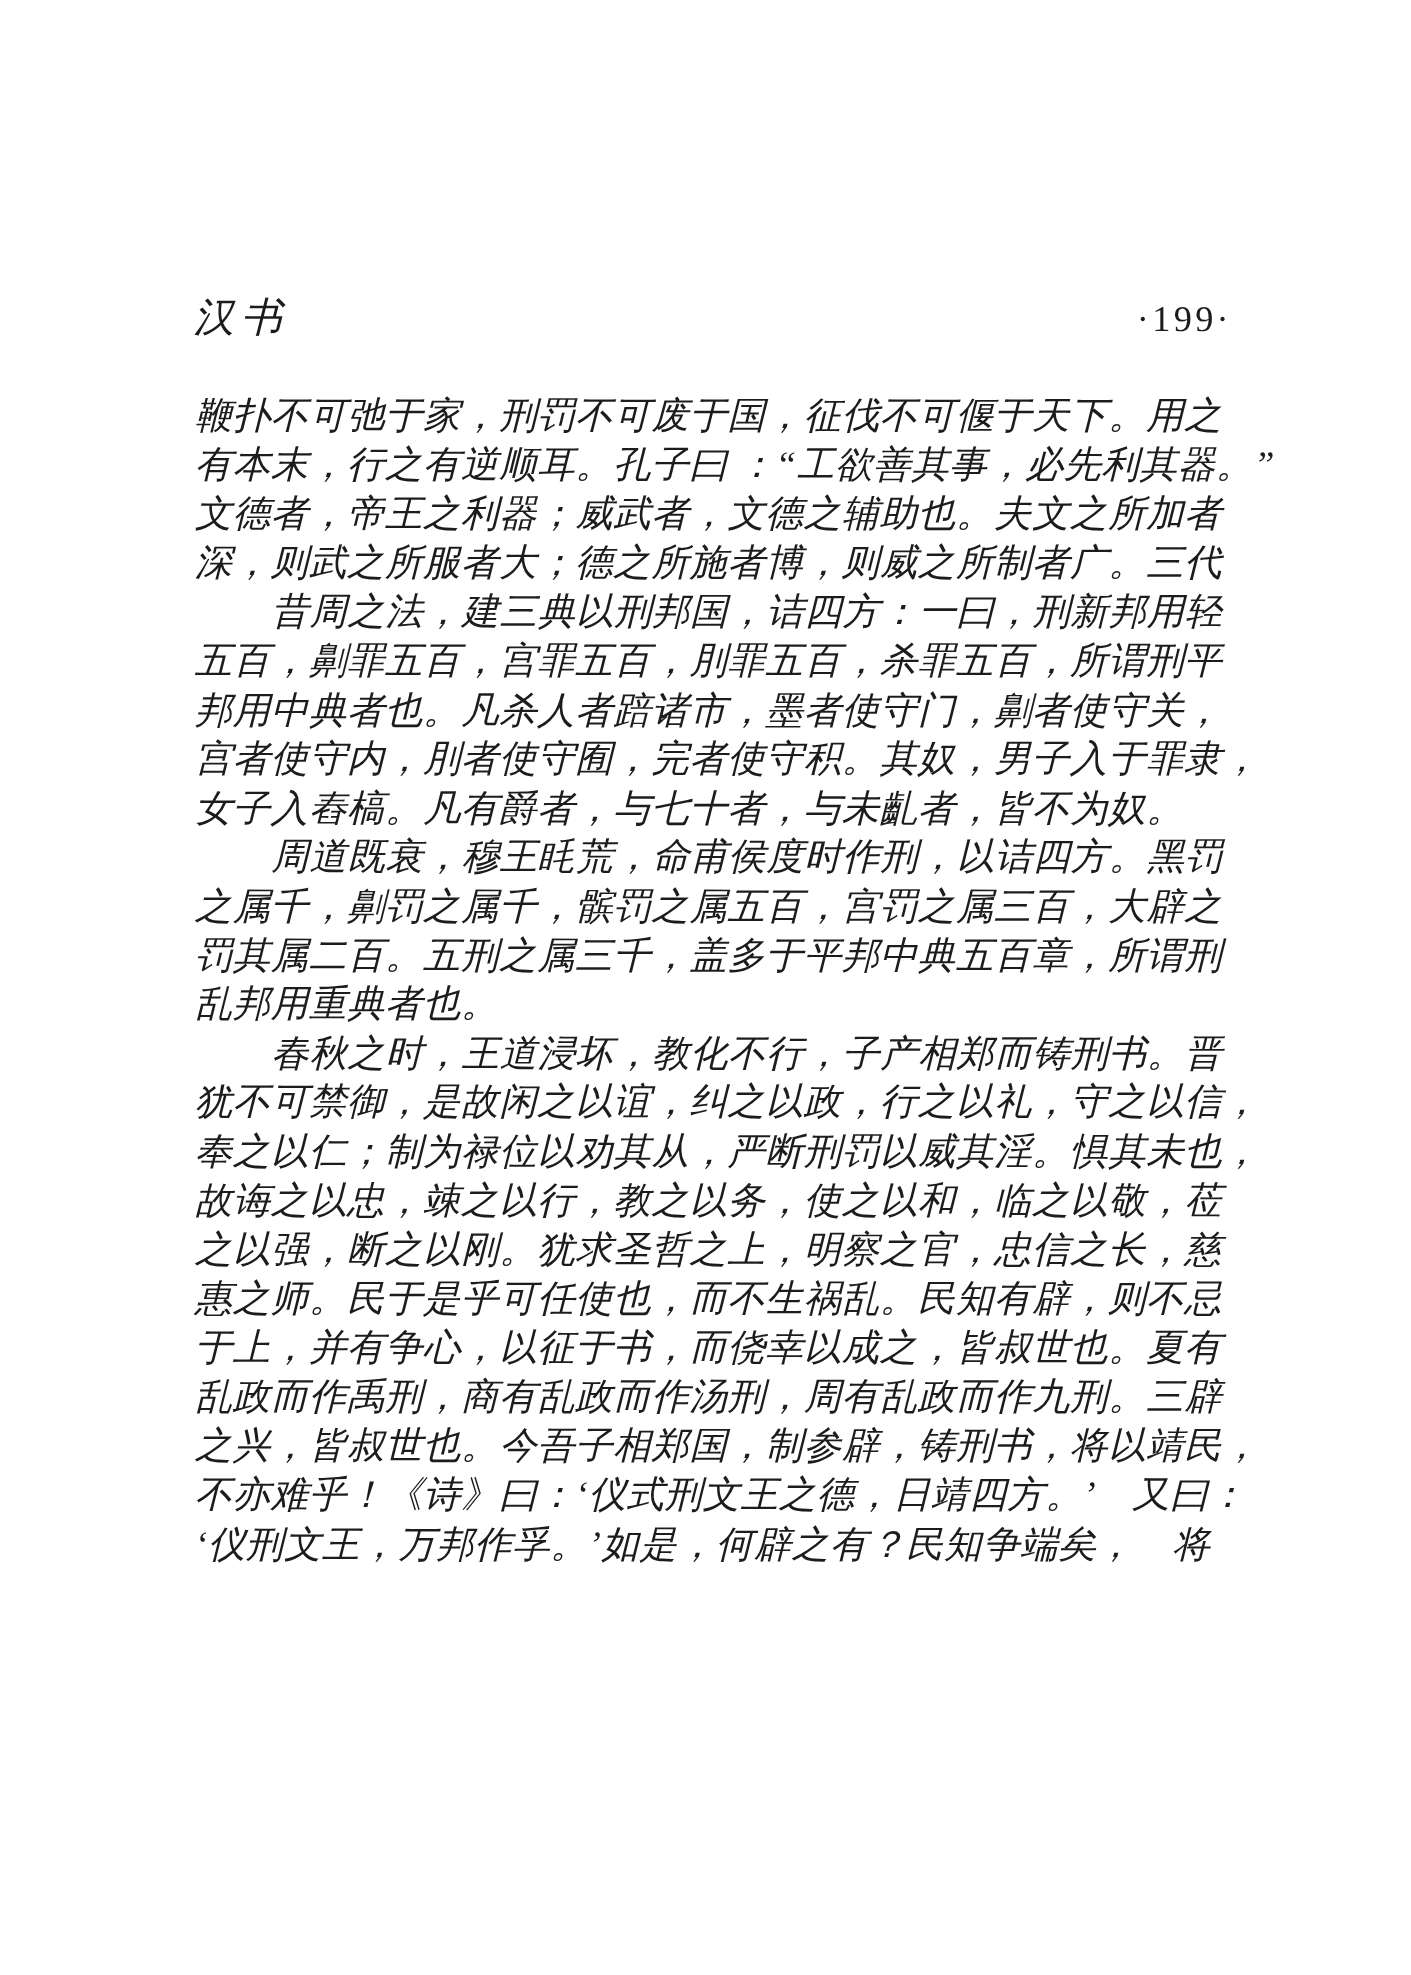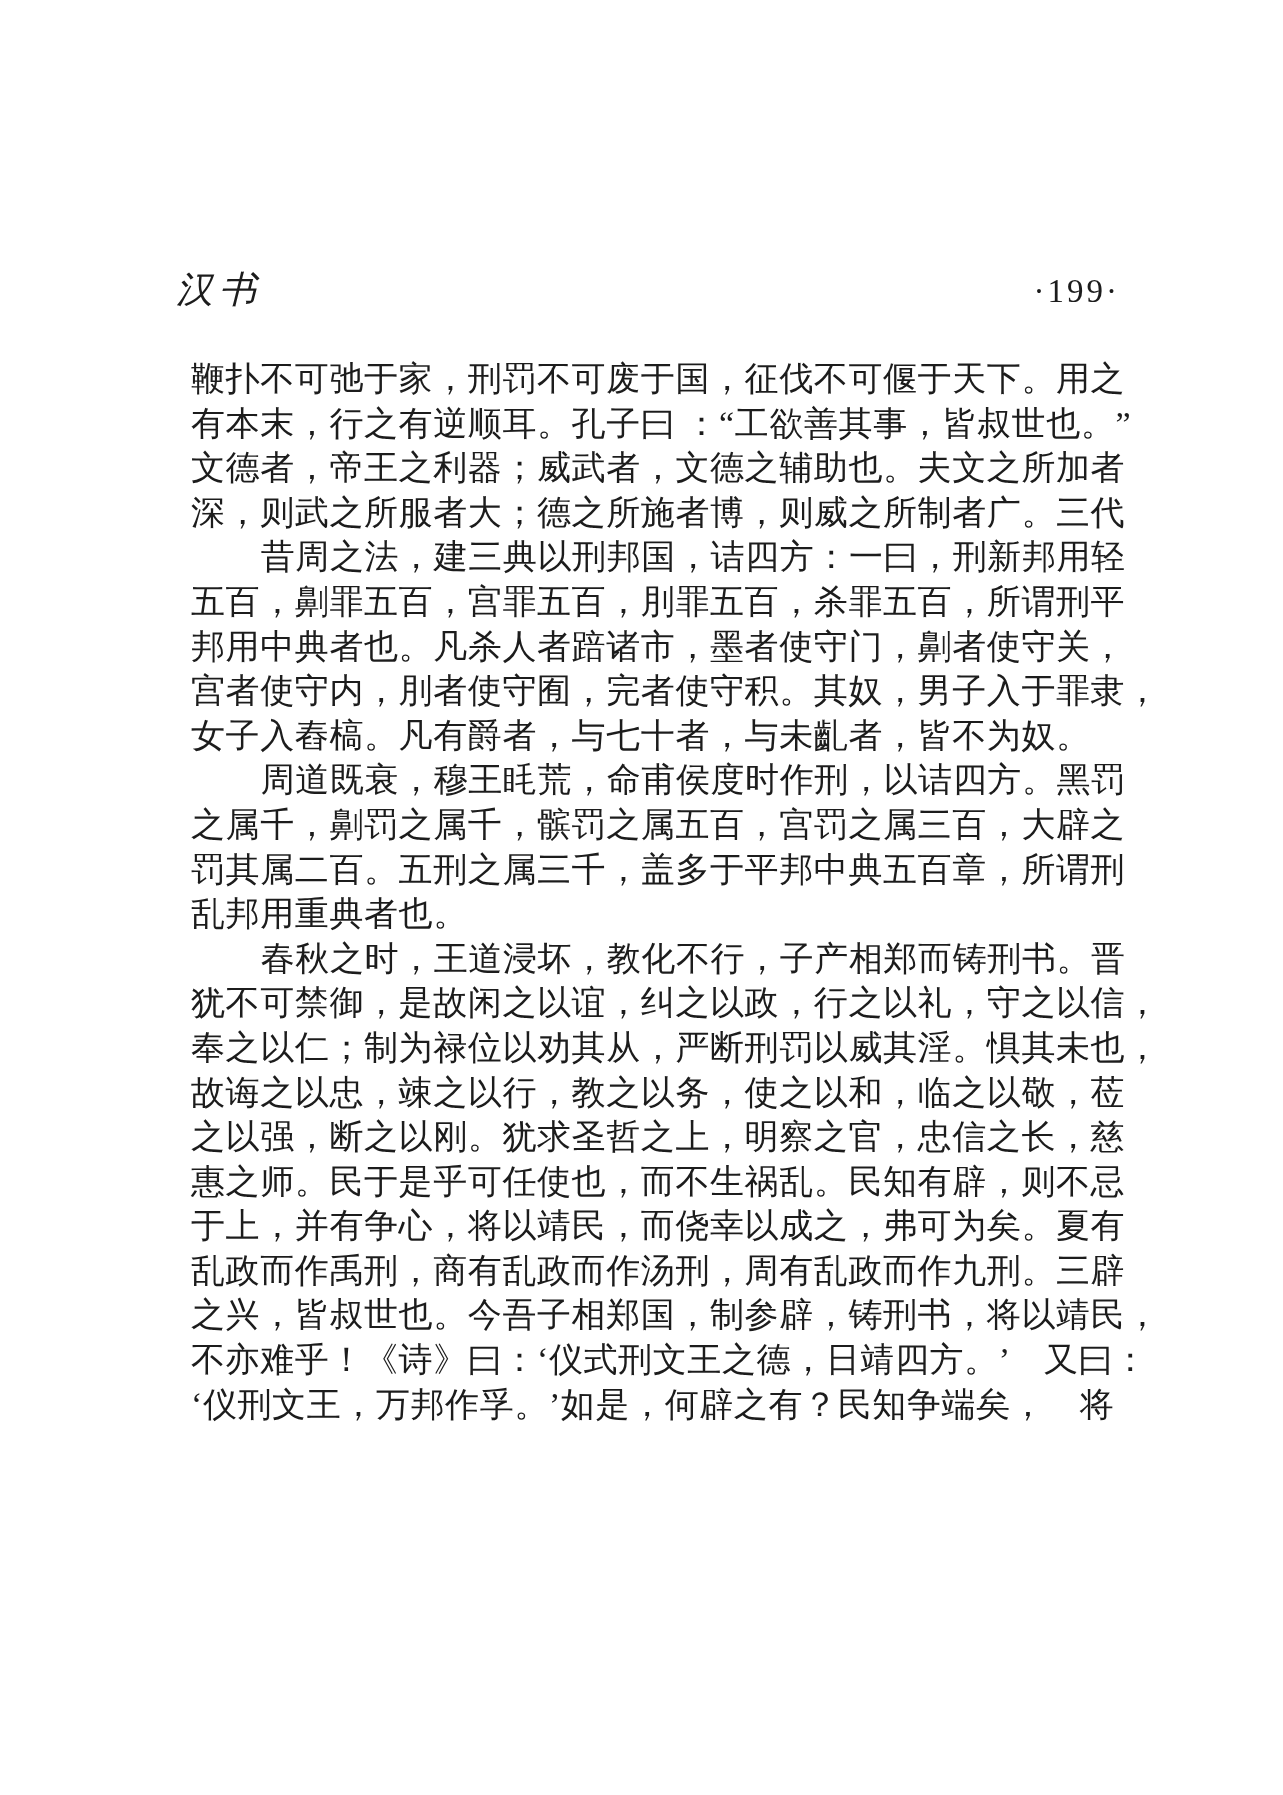--- a/index.html
+++ b/index.html
@@ -35,22 +35,23 @@
   }
   .page-num {
     font-size: 33px;
     line-height: 1;
     letter-spacing: 3px;
     font-style: normal;
   }
   .body-text {
     position: absolute;
     top: 357px;
-    left: 191px;
+    left: 177px;
     width: 948px;
+    font-style: italic;
   }
   .line {
     font-size: 34px;
     line-height: 44.6px;
     letter-spacing: 0.6px;
     white-space: pre;            
   }
   .line.indent {
     text-indent: 2.05em;         
   }
@@ -60,38 +61,38 @@
 
 <div class="page" style="background: rgb(255, 255, 255); color: rgb(28, 28, 28);">
 
   <div class="header-row">
     <span class="book-title">汉书</span>
     <span class="page-num">·199·</span>
   </div>
 
   <div class="body-text">
       <div class="line">鞭扑不可弛于家，刑罚不可废于国，征伐不可偃于天下。用之</div>
-      <div class="line">有本末，行之有逆顺耳。孔子曰 ：“工欲善其事，皆叔世也。”</div>
+      <div class="line">有本末，行之有逆顺耳。孔子曰 ：“工欲善其事，必先利其器。”</div>
       <div class="line">文德者，帝王之利器；威武者，文德之辅助也。夫文之所加者</div>
       <div class="line">深，则武之所服者大；德之所施者博，则威之所制者广。三代</div>
       <div class="line indent">昔周之法，建三典以刑邦国，诘四方：一曰，刑新邦用轻</div>
       <div class="line">五百，劓罪五百，宫罪五百，刖罪五百，杀罪五百，所谓刑平</div>
       <div class="line">邦用中典者也。凡杀人者踣诸市，墨者使守门，劓者使守关，</div>
       <div class="line">宫者使守内，刖者使守囿，完者使守积。其奴，男子入于罪隶，</div>
       <div class="line">女子入舂槁。凡有爵者，与七十者，与未齓者，皆不为奴。</div>
       <div class="line indent">周道既衰，穆王眊荒，命甫侯度时作刑，以诘四方。黑罚</div>
       <div class="line">之属千，劓罚之属千，髌罚之属五百，宫罚之属三百，大辟之</div>
       <div class="line">罚其属二百。五刑之属三千，盖多于平邦中典五百章，所谓刑</div>
       <div class="line">乱邦用重典者也。</div>
       <div class="line indent">春秋之时，王道浸坏，教化不行，子产相郑而铸刑书。晋</div>
       <div class="line">犹不可禁御，是故闲之以谊，纠之以政，行之以礼，守之以信，</div>
       <div class="line">奉之以仁；制为禄位以劝其从，严断刑罚以威其淫。惧其未也，</div>
       <div class="line">故诲之以忠，竦之以行，教之以务，使之以和，临之以敬，莅</div>
       <div class="line">之以强，断之以刚。犹求圣哲之上，明察之官，忠信之长，慈</div>
       <div class="line">惠之师。民于是乎可任使也，而不生祸乱。民知有辟，则不忌</div>
-      <div class="line">于上，并有争心，将以靖民，而侥幸以成之，弗可为矣。夏有</div>
+      <div class="line">于上，并有争心，以征于书，而侥幸以成之，皆叔世也。夏有</div>
       <div class="line">乱政而作禹刑，商有乱政而作汤刑，周有乱政而作九刑。三辟</div>
       <div class="line">之兴，皆叔世也。今吾子相郑国，制参辟，铸刑书，将以靖民，</div>
       <div class="line">不亦难乎！《诗》曰：‘仪式刑文王之德，日靖四方。’　又曰：</div>
       <div class="line">‘仪刑文王，万邦作孚。’如是，何辟之有？民知争端矣，　将</div>
     </div>
 
 </div>
 
 </body></html>

